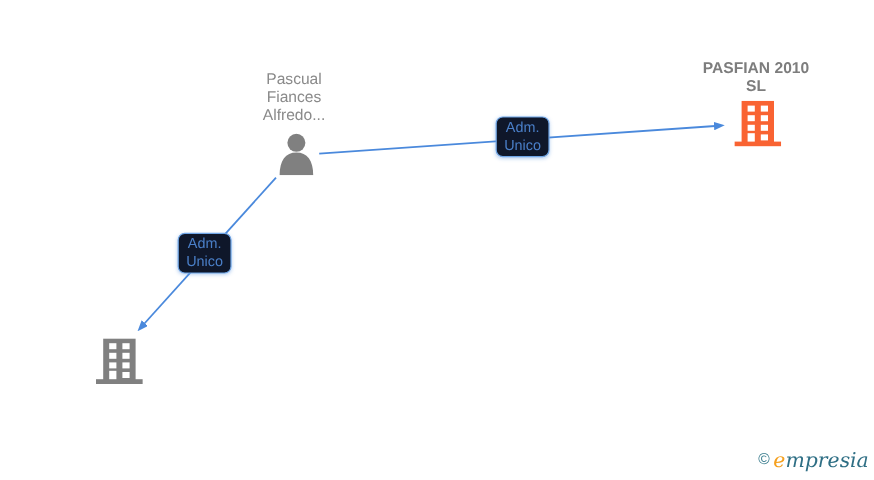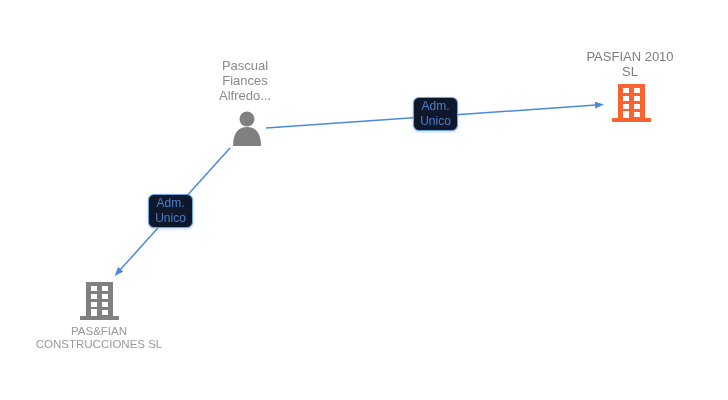--- a/index.html
+++ b/index.html
@@ -40,21 +40,21 @@
     left: 231px;
     top: 111px;
     z-index: 2;
   }
   .company-name-main {
     left: 585px;
     top: 49px;
     width: 90px;
     font-size: 13px;
     line-height: 15px;
-    font-weight: normal;
+    font-weight: bold;
     color: #7d7d7d;
     cursor: pointer;
   }
   .building-main {
     position: absolute;
     left: 612px;
     top: 84px;
     z-index: 2;
   }
   .building-sub {
@@ -154,19 +154,21 @@
     <rect x="0" y="34" width="39" height="4" fill="#808080"></rect>
     <rect x="11" y="4" width="6" height="5" fill="#ffffff"></rect>
     <rect x="22" y="4" width="6" height="5" fill="#ffffff"></rect>
     <rect x="11" y="12" width="6" height="5" fill="#ffffff"></rect>
     <rect x="22" y="12" width="6" height="5" fill="#ffffff"></rect>
     <rect x="11" y="20" width="6" height="5" fill="#ffffff"></rect>
     <rect x="22" y="20" width="6" height="5" fill="#ffffff"></rect>
     <rect x="22" y="28" width="6" height="5" fill="#ffffff"></rect>
     <rect x="11" y="27" width="6" height="7" fill="#ffffff"></rect>
   </svg>
-  <div class="node-label company-name-sub">PAS&amp;FIAN CONSTRUCCIONES SL</div>
 
   <div class="rel-label rel-label-1">Adm. Unico</div>
   <div class="rel-label rel-label-2">Adm. Unico</div>
 
+  <div class="logo">
+    <span class="copy">©</span><span class="brand"><span class="brand-e">e</span><span class="brand-rest">mpresia</span></span>
+  </div>
 
 </div>
 
 </body></html>

